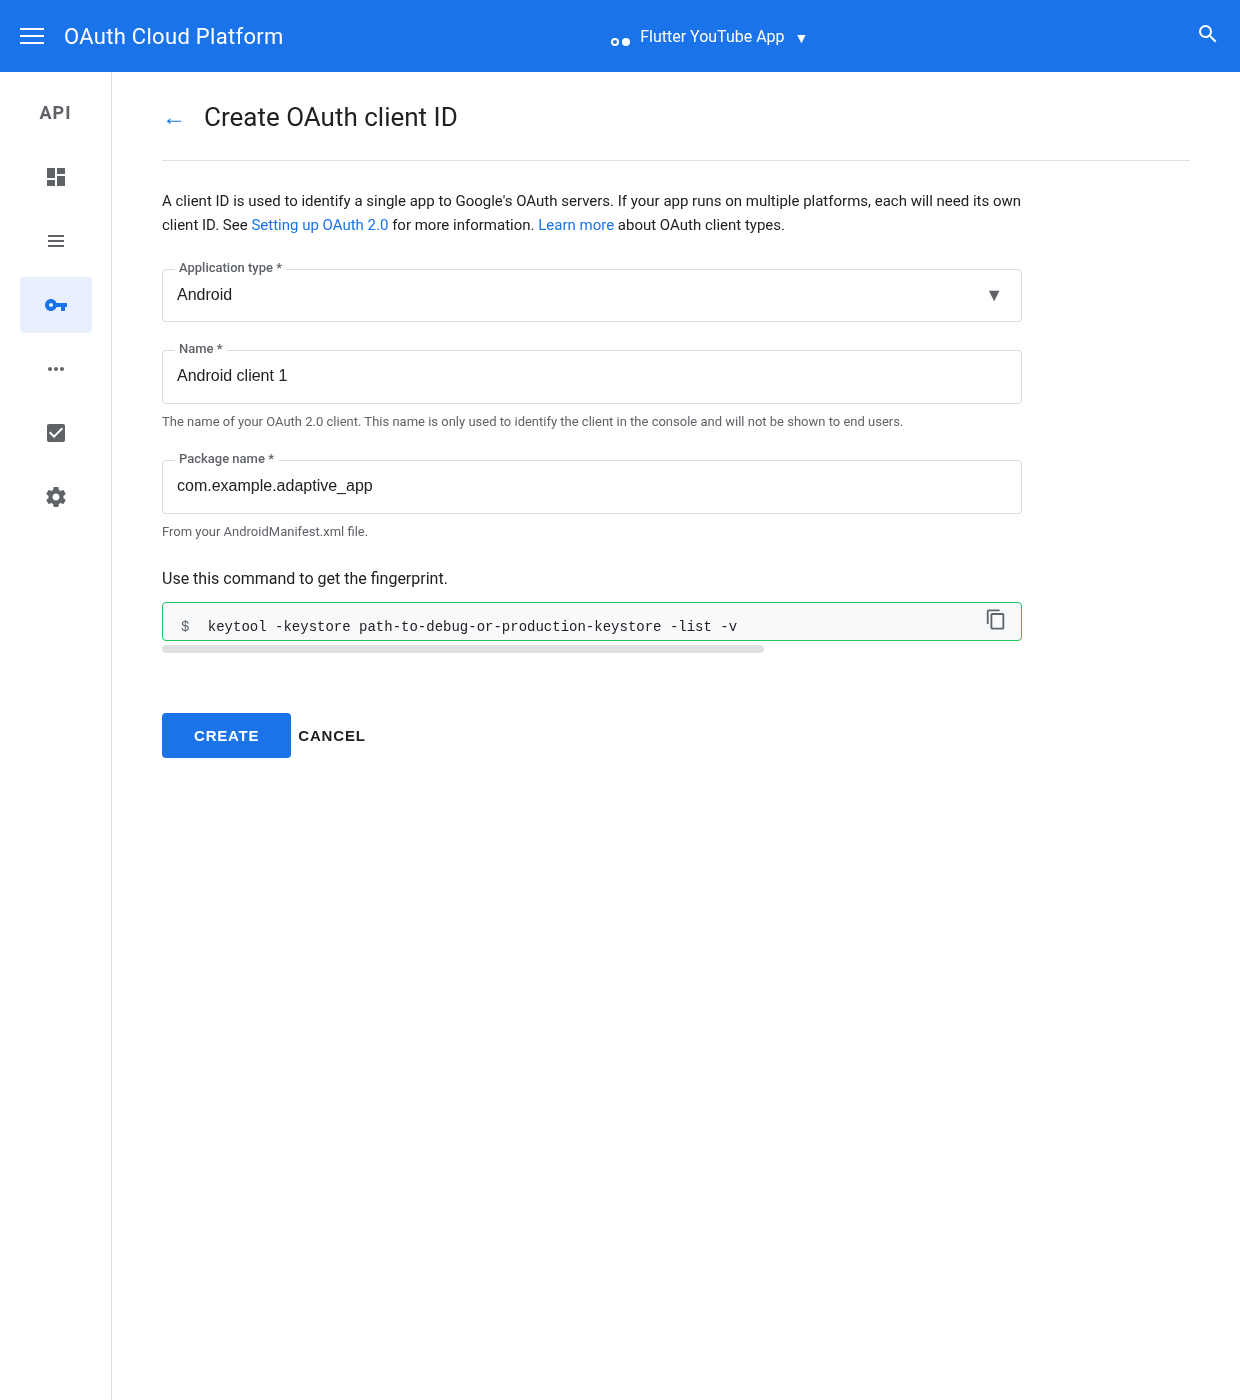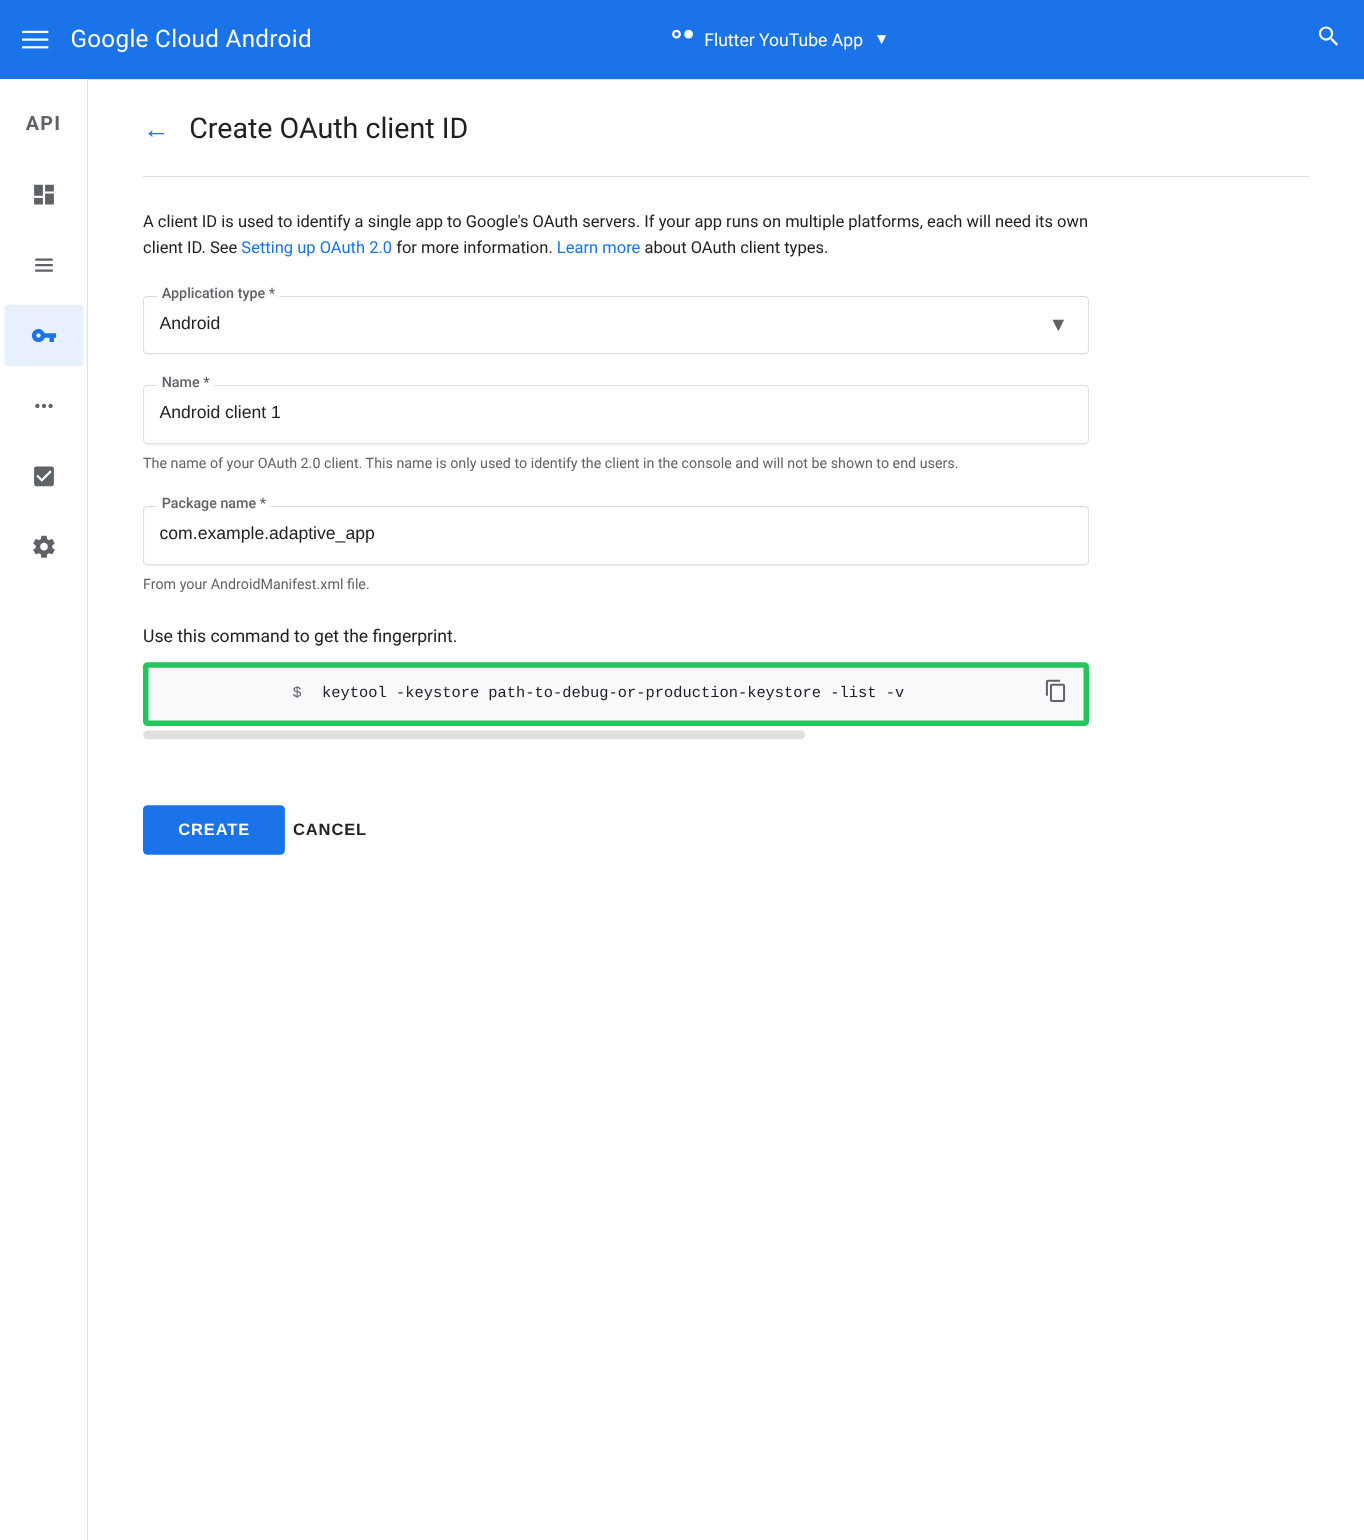--- a/index.html
+++ b/index.html
@@ -26,42 +26,42 @@
     .header-logo {
       color: #fff;
       font-size: 22px;
       font-weight: 400;
       letter-spacing: 0.3px;
     }
     .header-project {
       margin-left: auto;
       margin-right: 60px;
       display: flex;
-      align-items: flex-start;
+      align-items: flex-end;
       gap: 10px;
       color: #fff;
       font-size: 16px;
       cursor: pointer;
     }
     .header-search {
       margin-left: auto;
       color: #fff;
       font-size: 22px;
       cursor: pointer;
     }
 
     
     .layout {
       display: flex;
       height: calc(1400px - 72px);
     }
 
     
     .sidebar {
-      width: 80px;
+      width: 112px;
       background: #fff;
       border-right: 1px solid #e0e0e0;
       display: flex;
       flex-direction: column;
       align-items: center;
       padding-top: 20px;
       gap: 8px;
     }
     .sidebar-api {
       font-size: 18px;
@@ -213,29 +213,28 @@
       max-width: 860px;
       margin-bottom: 40px;
     }
     .command-label {
       font-size: 16px;
       color: #202124;
       margin-bottom: 14px;
     }
     .command-box {
       background: #f8f9fa;
-      border: 5px solid #22c55e;
+      border: 1px solid #22c55e;
       border-radius: 4px;
-      padding: 16px 50px 16px 18px;
+      padding: 16px 50px 5px 18px;
       position: relative;
       font-family: 'Courier New', monospace;
       font-size: 14px;
       color: #202124;
       overflow: hidden;
-      text-align: center;
     }
     .command-text {
       white-space: nowrap;
       overflow: hidden;
     }
     .command-prefix {
       color: #5f6368;
       margin-right: 10px;
     }
     .copy-btn {
@@ -307,21 +306,21 @@
   </style>
 </head>
 <body>
 
 <header class="header">
   <div class="header-menu-icon">
     <span></span>
       <span></span>
       <span></span>
   </div>
-  <div class="header-logo">Google Cloud Android</div>
+  <div class="header-logo">OAuth Cloud Platform</div>
   <div class="header-project">
     <span class="dots-icon">
       <span class="dot-outline" style="width:8px;height:8px;border:2px solid #fff;border-radius:50%;display:inline-block;"></span>
       <span class="dot" style="width:8px;height:8px;background:#fff;border-radius:50%;display:inline-block;"></span>
     </span>
     <span>Flutter YouTube App</span>
     <span style="color:#fff;font-size:14px;">▼</span>
   </div>
   <div class="header-search">
     <svg width="24" height="24" viewBox="0 0 24 24" fill="white">

